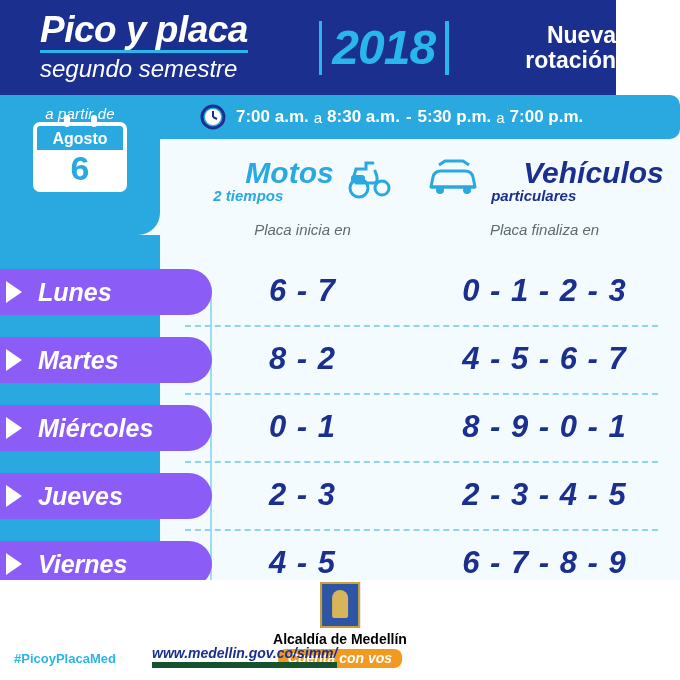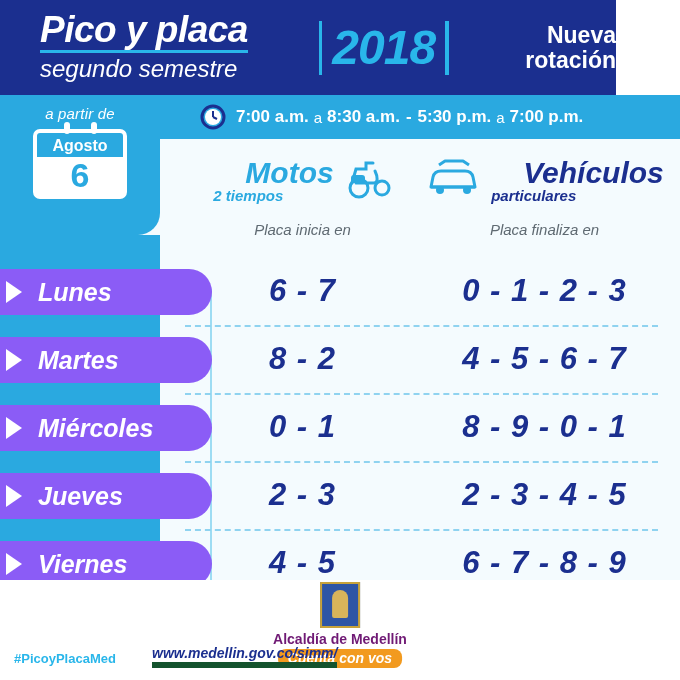--- a/index.html
+++ b/index.html
@@ -77,20 +77,21 @@
 
   
   .timestrip {
     position: absolute;
     left: 0; top: 95px;
     width: 680px;
     height: 44px;
     background: #2aa9e0;
     display: flex;
     align-items: center;
+    border-radius: 10px;
   }
   .timestrip-inner {
     margin-left: 200px;
     display: flex;
     align-items: center;
     color: #ffffff;
     white-space: nowrap;
   }
   .clock-icon {
     margin-right: 10px;
@@ -124,21 +125,21 @@
     text-align: center;
   }
   .datecard-top {
     font-size: 15px;
     font-style: italic;
     padding-top: 10px;
     letter-spacing: 0.2px;
   }
   .cal {
     width: 86px;
-    margin: 7px auto 0;
+    margin: 0 auto 0;
     border: 4px solid #ffffff;
     border-radius: 7px;
     background: transparent;
     position: relative;
   }
   .cal-rings {
     position: absolute;
     top: -11px;
     left: 0; right: 0;
     display: flex;
@@ -341,21 +342,21 @@
     position: absolute;
     left: 50%;
     transform: translateX(-50%);
     top: 6px;
     width: 16px;
     height: 28px;
     background: #d8b45a;
     border-radius: 8px 8px 2px 2px;
   }
   .crest-name {
-    color: #701a75;
+    color: #000000;
     font-size: 14px;
     font-weight: bold;
     margin-top: 3px;
   }
   .crest-tag {
     background: #f29a1f;
     color: #ffffff;
     font-size: 14px;
     font-weight: bold;
     font-style: italic;

